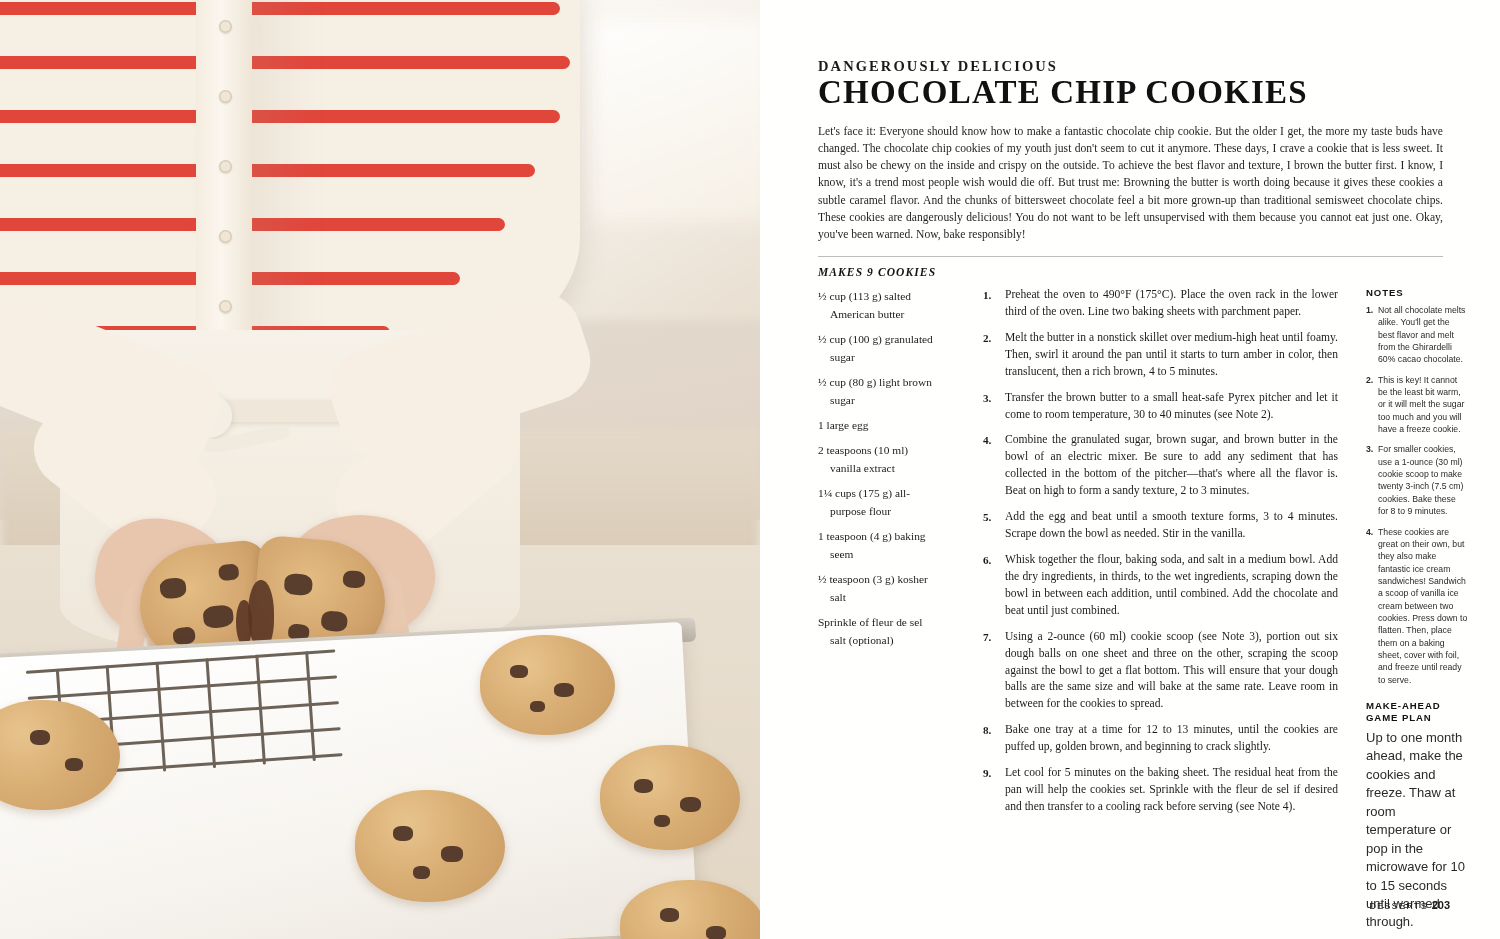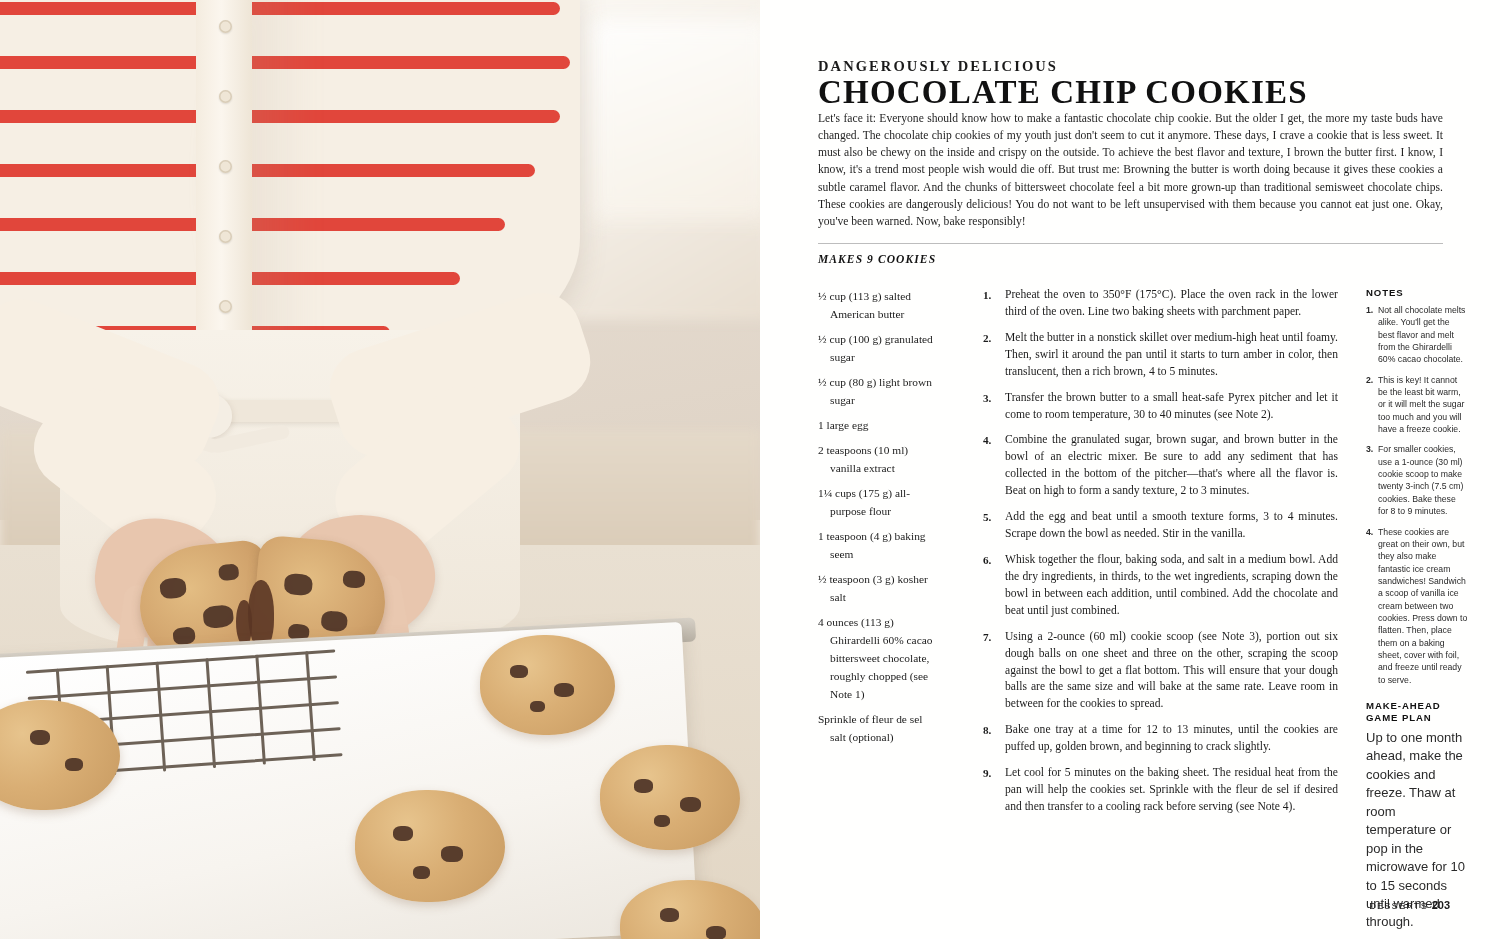--- a/index.html
+++ b/index.html
@@ -187,20 +187,21 @@
   }
   .title {
     font-family: "Liberation Serif", serif;
     font-size: 33px;
     letter-spacing: 1.2px;
     font-weight: 700;
     color: #111;
     line-height: 1.06;
   }
   .intro {
+    margin-top: 13px;
     font-size: 11.6px;
     line-height: 1.48;
     color: #1f1f1f;
     text-align: justify;
     width: 625px;
   }
   .rule {
     margin-top: 13px;
     border-top: 1px solid #bdbdbd;
     width: 625px;
@@ -459,33 +460,29 @@
         </div>
         <div class="ing-item">
           <span>1 teaspoon (4 g) baking</span>
           <span class="cont">seem</span>
         </div>
         <div class="ing-item">
           <span>½ teaspoon (3 g) kosher</span>
           <span class="cont">salt</span>
         </div>
         <div class="ing-item">
-          <span>4 ounces (113 g)</span>
-          <span class="cont">Ghirardelli 60% cacao bittersweet chocolate, roughly chopped (see Note 1)</span>
-        </div>
-        <div class="ing-item">
           <span>Sprinkle of fleur de sel</span>
           <span class="cont">salt (optional)</span>
         </div>
       </div>
 
       <div class="col-steps">
         <div class="step">
           <div class="step-num">1.</div>
-          <div class="step-text">Preheat the oven to 350°F (175°C). Place the oven rack in the lower third of the oven. Line two baking sheets with parchment paper.</div>
+          <div class="step-text">Preheat the oven to 490°F (175°C). Place the oven rack in the lower third of the oven. Line two baking sheets with parchment paper.</div>
         </div>
         <div class="step">
           <div class="step-num">2.</div>
           <div class="step-text">Melt the butter in a nonstick skillet over medium-high heat until foamy. Then, swirl it around the pan until it starts to turn amber in color, then translucent, then a rich brown, 4 to 5 minutes.</div>
         </div>
         <div class="step">
           <div class="step-num">3.</div>
           <div class="step-text">Transfer the brown butter to a small heat-safe Pyrex pitcher and let it come to room temperature, 30 to 40 minutes (see Note 2).</div>
         </div>
         <div class="step">

